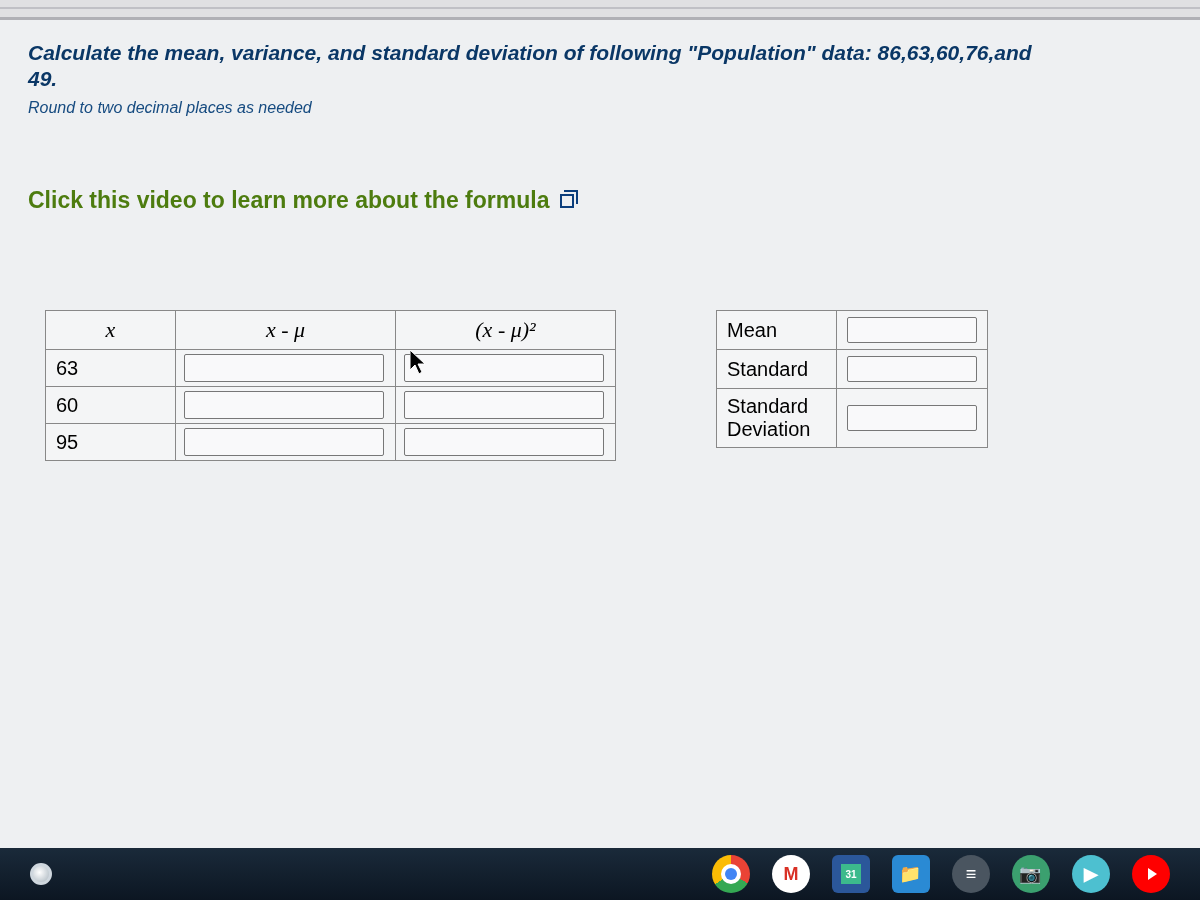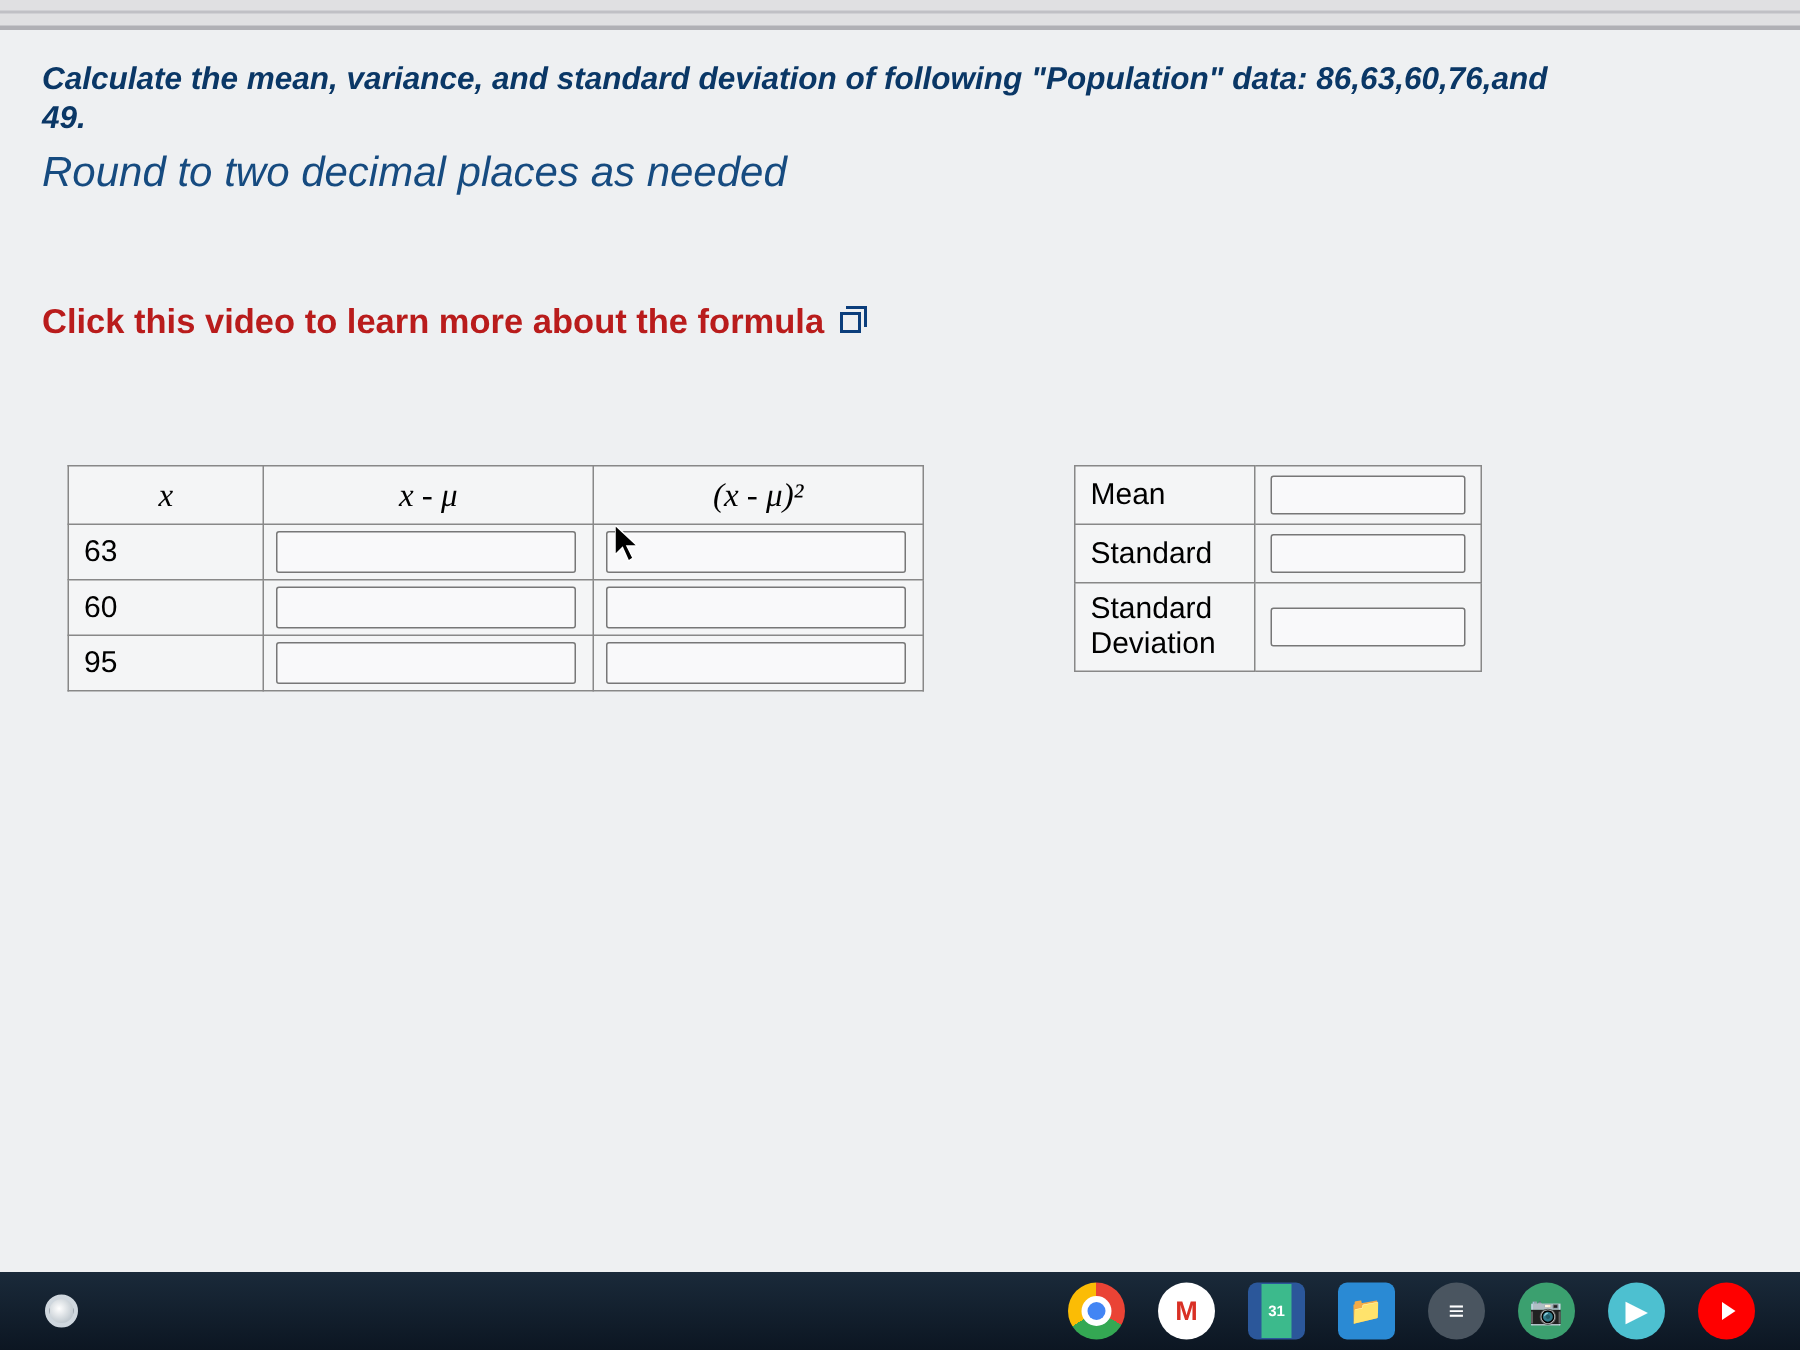--- a/index.html
+++ b/index.html
@@ -29,28 +29,28 @@
   .prompt {
     font-style: italic;
     font-weight: bold;
     font-size: 21px;
     color: #0a3766;
     line-height: 1.25;
     max-width: 1100px;
   }
   .round {
     font-style: italic;
-    font-size: 28px;
+    font-size: 16px;
     color: #164b80;
     margin-top: 6px;
   }
   .video-link {
     display: inline-block;
     margin-top: 70px;
-    color: #b91c1c;
+    color: #4d7c0f;
     font-weight: bold;
     font-size: 23px;
     cursor: pointer;
   }
   .ext-icon {
     display: inline-block;
     width: 14px; height: 14px;
     border: 2px solid #0b3e7c;
     position: relative;
     margin-left: 4px;
@@ -162,21 +162,21 @@
   .gmail span { font-family: Arial; font-weight: bold; }
   .word { background:#2b579a; color:#fff; font-size:14px; border-radius:6px;}
   .files { background:#2a8ad4; border-radius:6px; }
   .drive { background:#4a5560; border-radius:50%; }
   .camera { background:#3ba06f; border-radius:50%; }
   .play { background:#4dc0d0; border-radius:50%; }
   .yt { background:#ff0000; border-radius:50%; }
   .yt::after { content:""; width:0;height:0; border-left:9px solid #fff; border-top:6px solid transparent; border-bottom:6px solid transparent; margin-left:3px;}
   .cal-badge {
     position: relative;
-    width: 20px; height: 36px;
+    width: 20px; height: 20px;
     background: #3cba8c;
     font-size: 10px;
     display:flex;align-items:center;justify-content:center;
     color:#fff;
   }
 </style>
 </head>
 <body>
 
 <div class="top-bars"></div>

